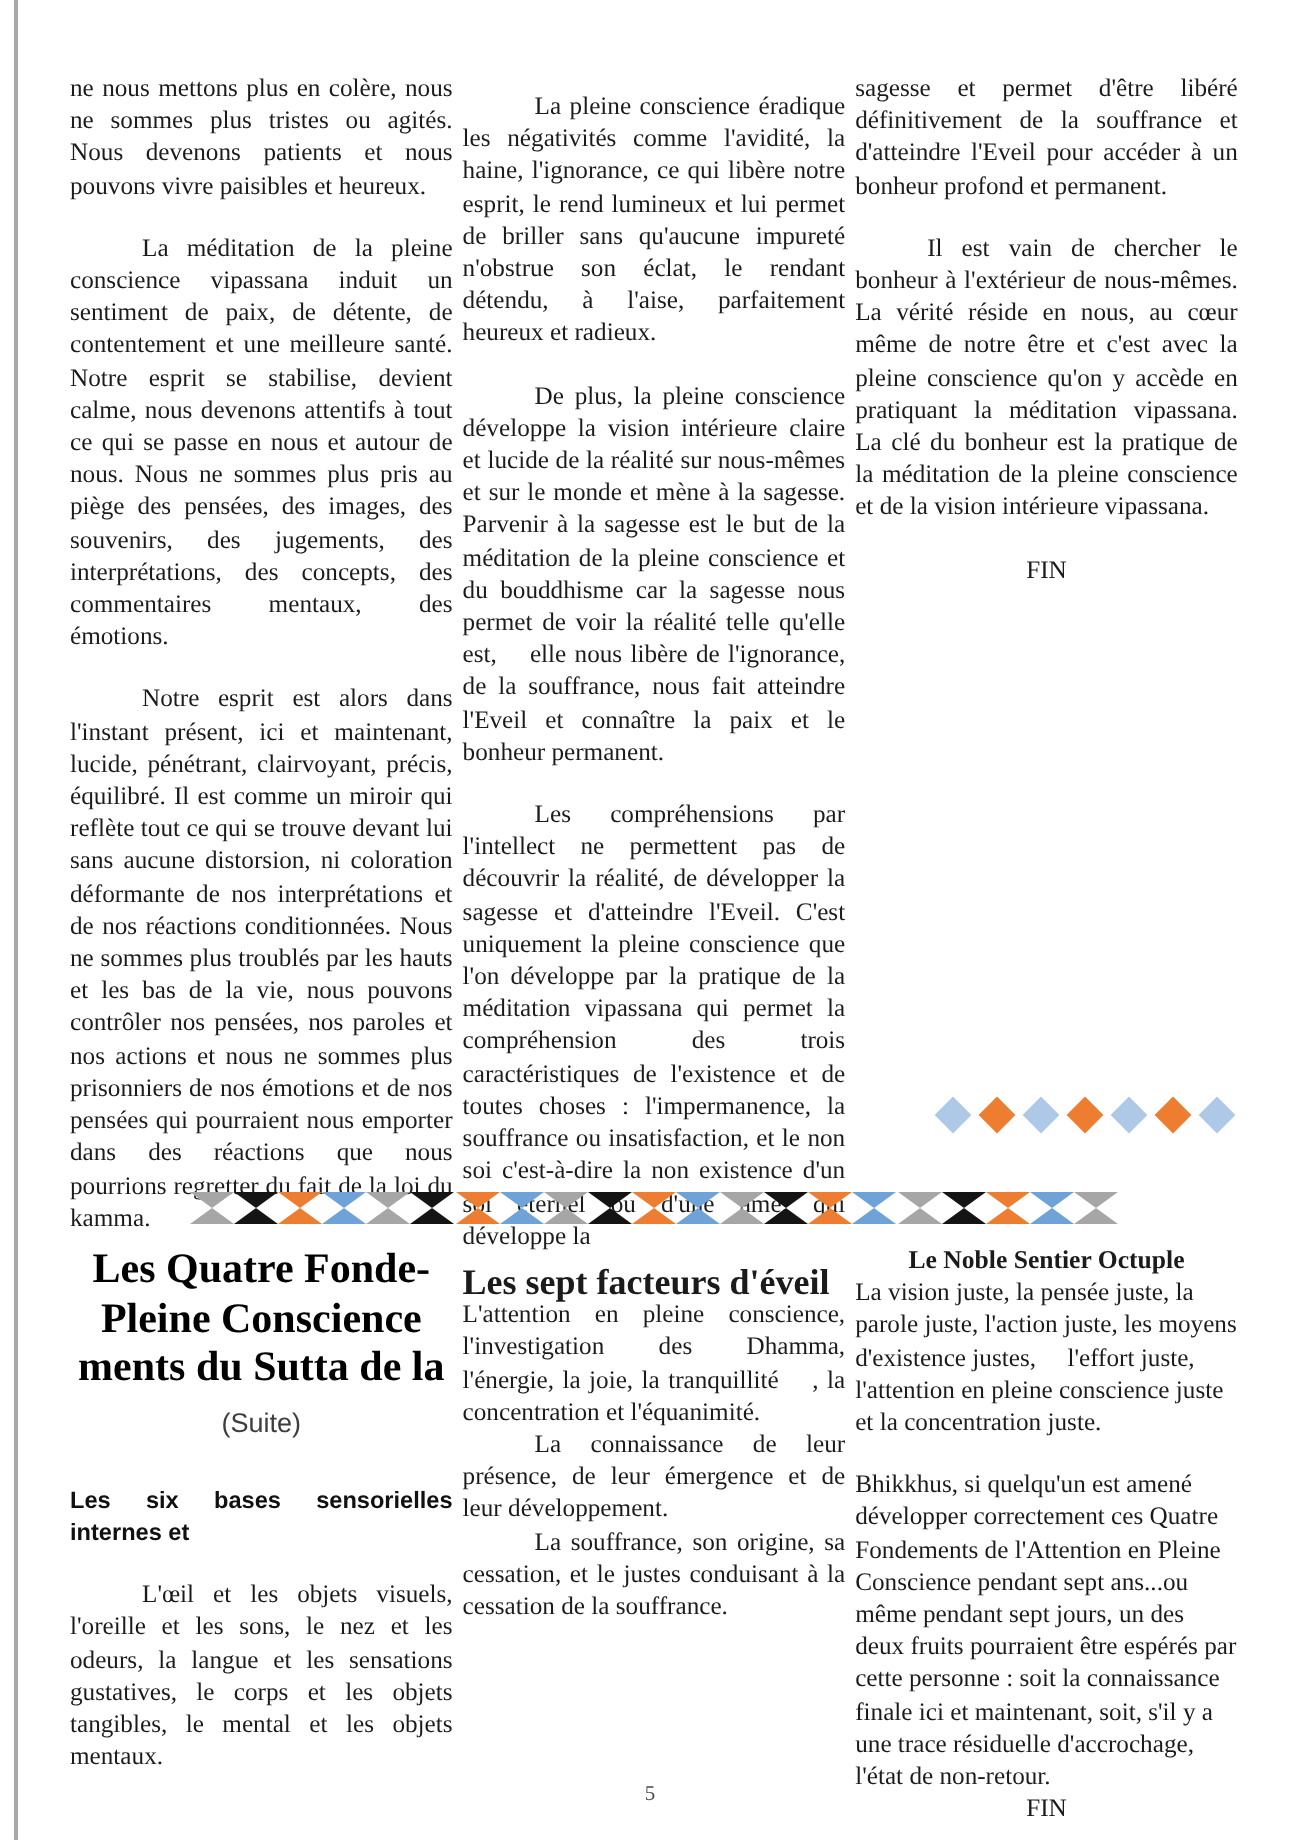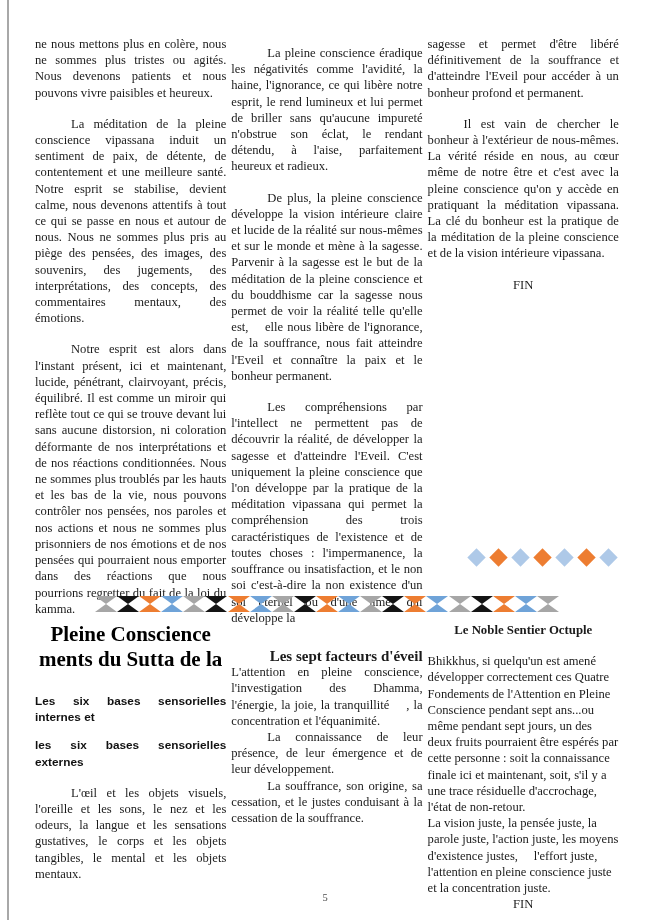--- a/index.html
+++ b/index.html
@@ -35,21 +35,21 @@
   .article-title{font-size:21px;font-weight:bold;text-align:center;line-height:24.5px;color:#000;}
   .author{font-size:13px;font-weight:bold;margin-top:3px;text-align:left;}
   .subtitle{font-family:"Liberation Sans",sans-serif;font-size:13.5px;text-align:center;
     color:#3d3d3d;margin-top:8px;}
   .sens-heading{font-family:"Liberation Sans",sans-serif;font-weight:bold;font-size:11.8px;
     color:#111;}
   .h-first{margin-top:22px;}
   .h-second{margin-top:12px;}
   .bcol .bp{margin:0;}
   .bcol .gap-top{margin-top:15px;}
-  .b-head{font-weight:bold;text-align:right;margin:26px 0 0 0;font-size:15px;}
+  .b-head{font-weight:bold;text-align:left;margin:11px 0 0 0;font-size:18px;}
   .b-head-left{font-weight:bold;text-align:center;margin:0;font-size:12.8px;}
   .left-align{text-align:left;}
   .bfin{text-align:center;margin-top:0;}
 
   .page-number{position:absolute;left:0;right:0;top:892px;text-align:center;
     font-size:10.5px;color:#4a4a4a;}
 </style>
 </head>
 <body>
 
@@ -166,35 +166,36 @@
     </span>
     <span class="bowtie">
       <span class="tri tri-top" style="border-top-color: rgb(166, 166, 166);"></span>
       <span class="tri tri-bot" style="border-bottom-color: rgb(166, 166, 166);"></span>
     </span>
   </div>
 
 <div class="bottom-cols">
   <div class="bcol">
     <div class="article-title">
+      <div>Les Quatre Fonde-</div>
       <div>Pleine Conscience</div>
       <div>ments du Sutta de la</div>
     </div>
+    <div class="subtitle">(Suite)</div>
     <div class="sens-heading h-first">Les six bases sensorielles internes et</div>
-    <div class="sens-heading h-second">les six bases sensorielles externes</div>
     <p class="bp ind gap-top">L'œil et les objets visuels, l'oreille et les sons, le nez et les odeurs, la langue et les sensations gustatives, le corps et les objets tangibles, le mental et les objets mentaux.</p>
 
   </div>
   <div class="bcol">
     <p class="b-head">Les sept facteurs d'éveil</p>
     <p class="bp">L'attention en pleine conscience, l'investigation des Dhamma, l'énergie, la joie, la tranquillité&nbsp;&nbsp;&nbsp;&nbsp;, la concentration et l'équanimité.</p>
     <p class="bp ind">La connaissance de leur présence, de leur émergence et de leur développement.</p>
     <p class="bp ind">La souffrance, son origine, sa cessation, et le justes conduisant à la cessation de la souffrance.</p>
   </div>
   <div class="bcol left-align">
     <p class="b-head-left">Le Noble Sentier Octuple</p>
+    <p class="bp">La vision juste, la pensée juste, la parole juste, l'action juste, les moyens d'existence justes,&nbsp;&nbsp;&nbsp;&nbsp;&nbsp;l'effort juste, l'attention en pleine conscience juste et la concentration juste.</p>
     <p class="bp gap-top">Bhikkhus, si quelqu'un est amené développer correctement ces Quatre Fondements de l'Attention en Pleine Conscience pendant sept ans...ou même pendant sept jours, un des deux fruits pourraient être espérés par cette personne : soit la connaissance finale ici et maintenant, soit, s'il y a une trace résiduelle d'accrochage, l'état de non-retour.</p>
-    <p class="bp">La vision juste, la pensée juste, la parole juste, l'action juste, les moyens d'existence justes,&nbsp;&nbsp;&nbsp;&nbsp;&nbsp;l'effort juste, l'attention en pleine conscience juste et la concentration juste.</p>
     <p class="bp bfin">FIN</p>
   </div>
 </div>
 
 <div class="page-number">5</div>
 
 </body></html>

